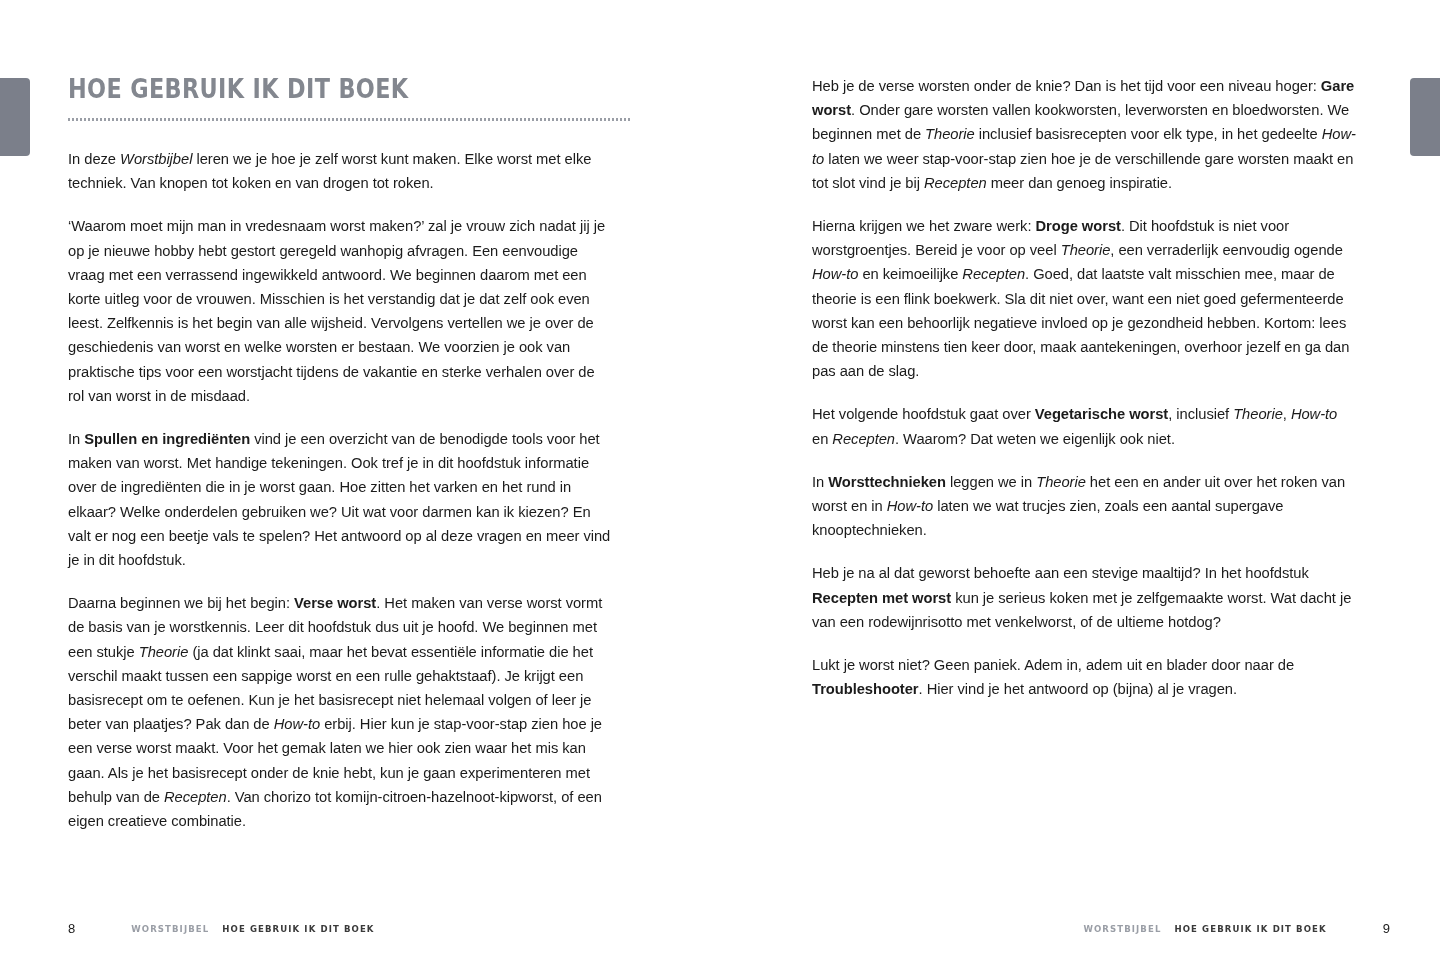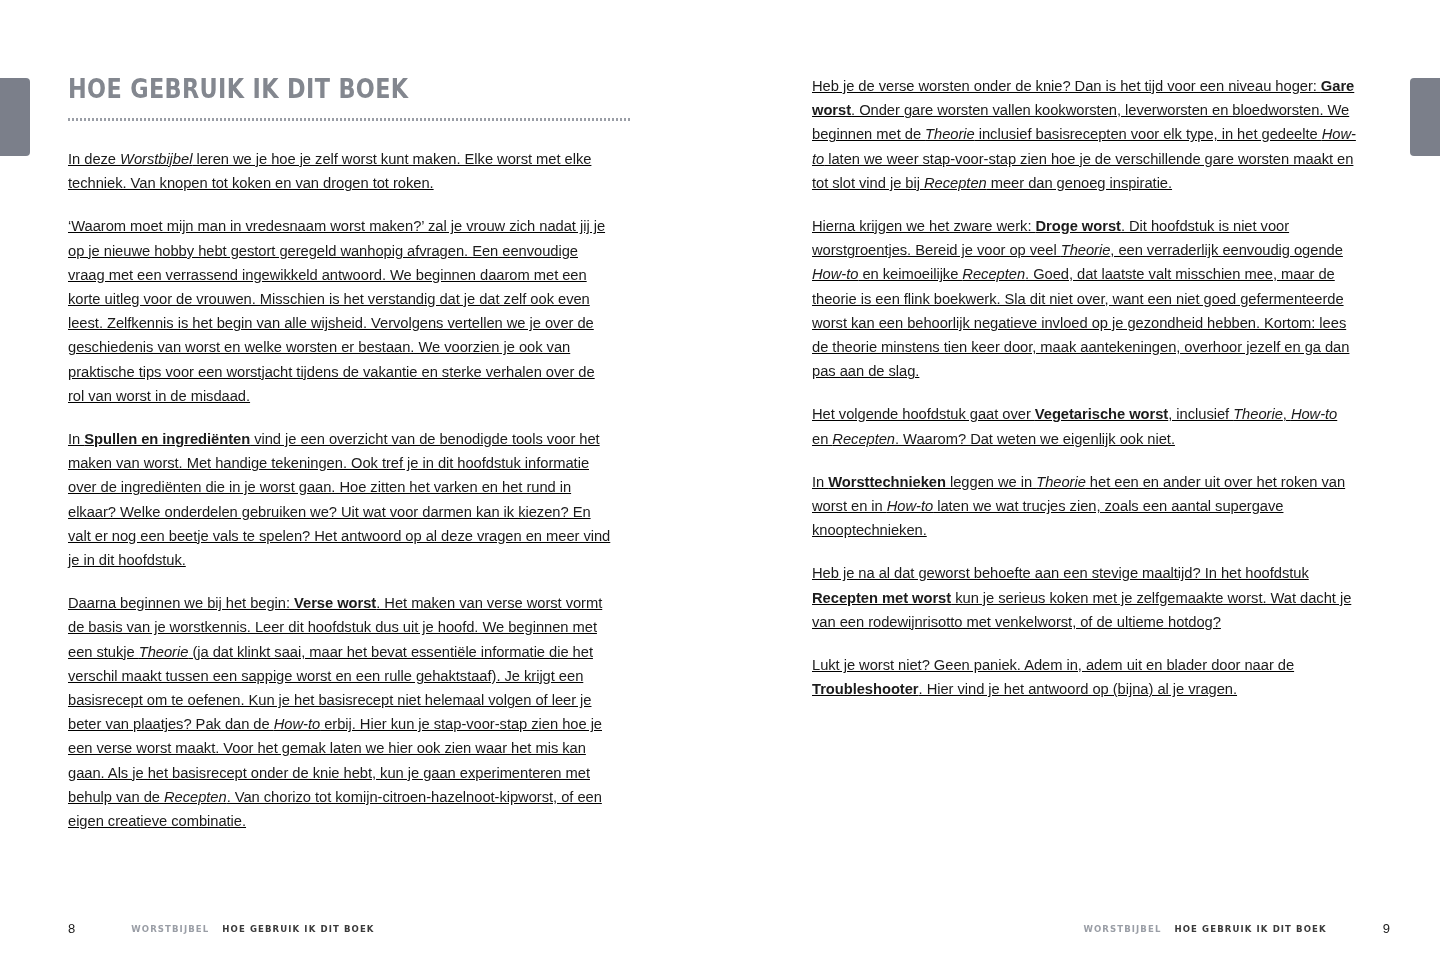--- a/index.html
+++ b/index.html
@@ -83,21 +83,20 @@
       #9a9ea6 0px, #9a9ea6 2px,
       transparent 2px, transparent 4px
     );
     background-size: 4px 3px;
     background-repeat: repeat-x;
   }
 
   
   .body-copy {
     margin-top: 26px;
-    text-decoration: underline;
   }
   .body-copy p {
     margin: 0 0 19px 0;
     font-family: "Liberation Sans Narrow", "Liberation Sans", sans-serif;
     font-size: 15.2px;
     line-height: 24.2px;
     color: #1b1b1b;
     text-align: left;
     transform: scaleX(0.97);
     transform-origin: left top;

